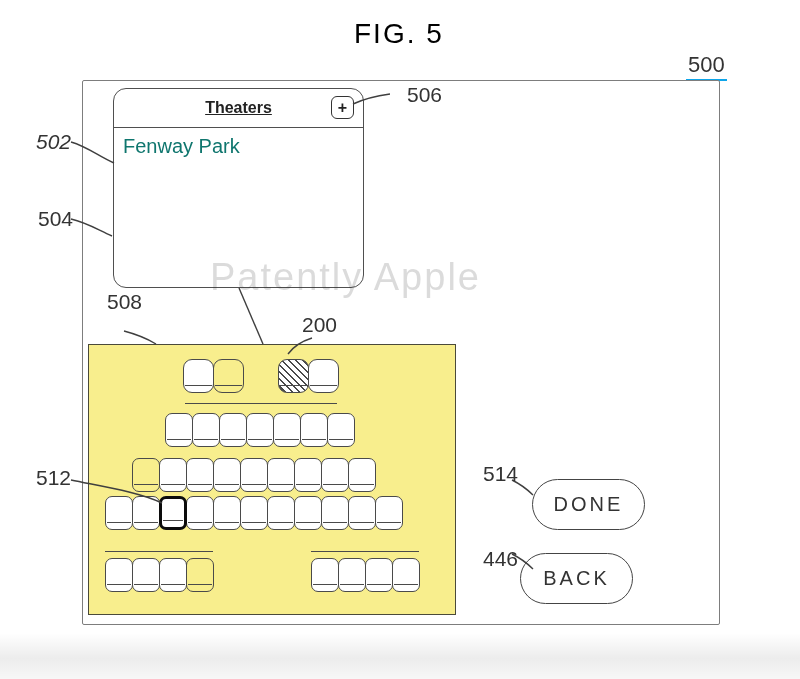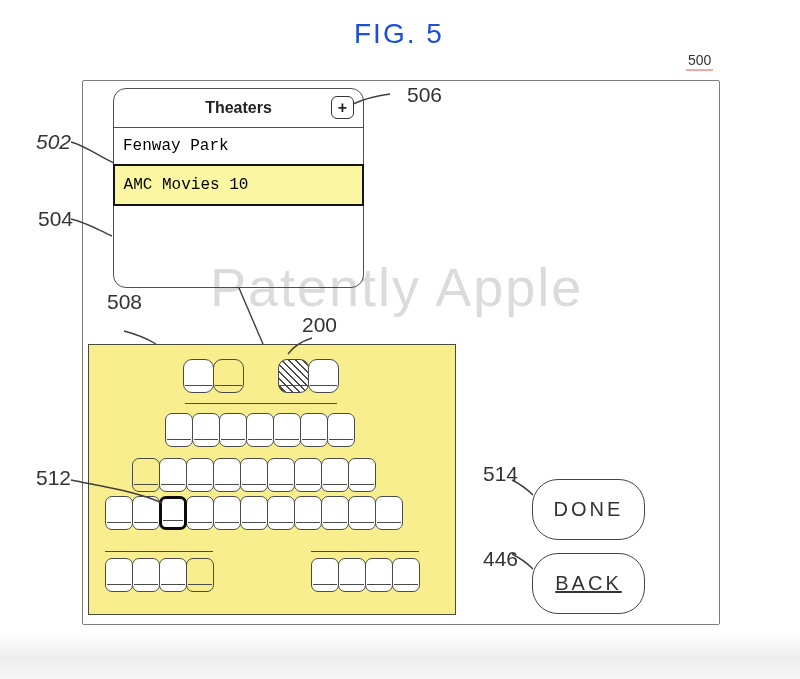--- a/index.html
+++ b/index.html
@@ -9,62 +9,62 @@
     --line:#4f4f4f;
   }
   html,body{margin:0;padding:0;}
   body{
     width:800px;height:679px;position:relative;background:#ffffff;
     font-family:"Liberation Sans", sans-serif;color:#333;overflow:hidden;
   }
   .abs{position:absolute;}
 
   
-  .fig-title{left:354px;top:18px;font-size:28px;letter-spacing:2px;color:#1d4ed8;}
-  .fig-ref{left:686px;top:52px;font-size:14px;color:#333;border-bottom:2px solid #fca5a5;padding:0 2px 1px 2px;}
+  .fig-title{left:354px;top:18px;font-size:28px;letter-spacing:2px;color:#000000;}
+  .fig-ref{left:686px;top:52px;font-size:22px;color:#333;border-bottom:2px solid #0ea5e9;padding:0 2px 1px 2px;}
   .main-box{left:82px;top:80px;width:636px;height:543px;border:1.4px solid #7d7d7d;border-radius:2px;background:transparent;z-index:1;}
 
   
   .popup{left:113px;top:88px;width:251px;height:200px;box-sizing:border-box;
     background:#fff;border:1.4px solid var(--line);border-radius:13px;z-index:3;
     display:flex;flex-direction:column;}
   .popup-header{height:38px;box-sizing:border-box;display:flex;align-items:center;justify-content:center;position:relative;}
-  .popup-title{font-size:16px;font-weight:bold;color:#222;}
+  .popup-title{font-size:16px;font-weight:bold;color:#222;text-decoration:underline;}
   .add-btn{position:absolute;right:9px;top:7px;width:23px;height:23px;box-sizing:border-box;
     border:1.8px solid #333;border-radius:6px;display:flex;align-items:center;justify-content:center;
     font-size:16px;font-weight:bold;color:#222;background:#fff;cursor:pointer;}
   .t-row{height:37px;box-sizing:border-box;border-top:1.4px solid var(--line);
-    display:flex;align-items:center;padding-left:9px;font-size:16px;color:#000000;font-family:Liberation Mono, monospace;}
+    display:flex;align-items:center;padding-left:9px;font-size:20px;color:#0f766e;}
   .t-row.hl{height:42px;border:2.6px solid #141414;background:var(--hl-yellow);margin:0 -1.4px;}
   .t-row.last{height:45px;border-top:none;}
 
   
-  .watermark{left:210px;top:256px;font-size:54px;letter-spacing:2px;
+  .watermark{left:210px;top:256px;font-size:38px;letter-spacing:2px;
     color:rgba(40,40,40,0.17);z-index:8;pointer-events:none;white-space:nowrap;}
 
   
   .seat-map{left:88px;top:344px;width:368px;height:271px;box-sizing:border-box;
     background:var(--map-yellow);border:1.6px solid #4a4a3a;z-index:2;}
   .seat-row{position:absolute;display:flex;}
   .seat{box-sizing:border-box;width:28px;height:34px;border:1.5px solid #4a4a4a;border-radius:7px;
     background:#fff;position:relative;margin-right:-1px;flex:0 0 auto;}
   .seat::after{content:"";position:absolute;left:1px;right:1px;bottom:6px;border-top:1.4px solid #4a4a4a;}
   .seat.big{width:31px;height:34px;border-radius:9px;}
   .seat.vacant{background:transparent;}
   .seat.occupied{background:repeating-linear-gradient(45deg,#fff 0 3.5px,#4a4a4a 3.5px 5px);}
   .seat.selected{border:3.2px solid #0c0c0c;z-index:2;}
   .divider{position:absolute;border-top:1.6px solid #4a4a4a;}
 
   
-  .pill-btn{width:113px;height:61px;box-sizing:border-box;border:1.6px solid #444;border-radius:26px;
+  .pill-btn{width:113px;height:51px;box-sizing:border-box;border:1.6px solid #444;border-radius:26px;
     background:#fff;display:flex;align-items:center;justify-content:center;
     font-size:20px;letter-spacing:3px;color:#333;z-index:2;cursor:pointer;
     font-family:"Liberation Sans", sans-serif;}
   .btn-done{left:532px;top:479px;}
-  .btn-back{left:532px;top:553px;text-decoration:underline;}
+  .btn-back{left:520px;top:553px;}
 
   
   .ref-num{font-size:21px;color:#333;z-index:5;}
   .ref-502{left:36px;top:130px;font-style:italic;}
   .ref-504{left:38px;top:207px;}
   .ref-506{left:391px;top:83px;margin-left:16px;}
   .ref-508{left:107px;top:290px;}
   .ref-510{left:302px;top:313px;}
   .ref-512{left:36px;top:466px;text-align:center;}
   .ref-514{left:483px;top:462px;}
@@ -82,21 +82,20 @@
 <div class="abs fig-ref">500</div>
 
 <div class="abs main-box"></div>
 
 <div class="abs popup">
   <div class="popup-header">
     <span class="popup-title">Theaters</span>
     <span class="add-btn">+</span>
   </div>
   <div class="t-row">Fenway Park</div>
-  <div class="t-row hl">AMC Movies 10</div>
 </div>
 
 <div class="abs seat-map">
   <div class="seat-row" style="left:94px;top:14px;">
       <div class="seat available big"></div>
       <div class="seat vacant big"></div>
     </div>
   <div class="seat-row" style="left:189px;top:14px;">
       <div class="seat occupied big"></div>
       <div class="seat available big"></div>

